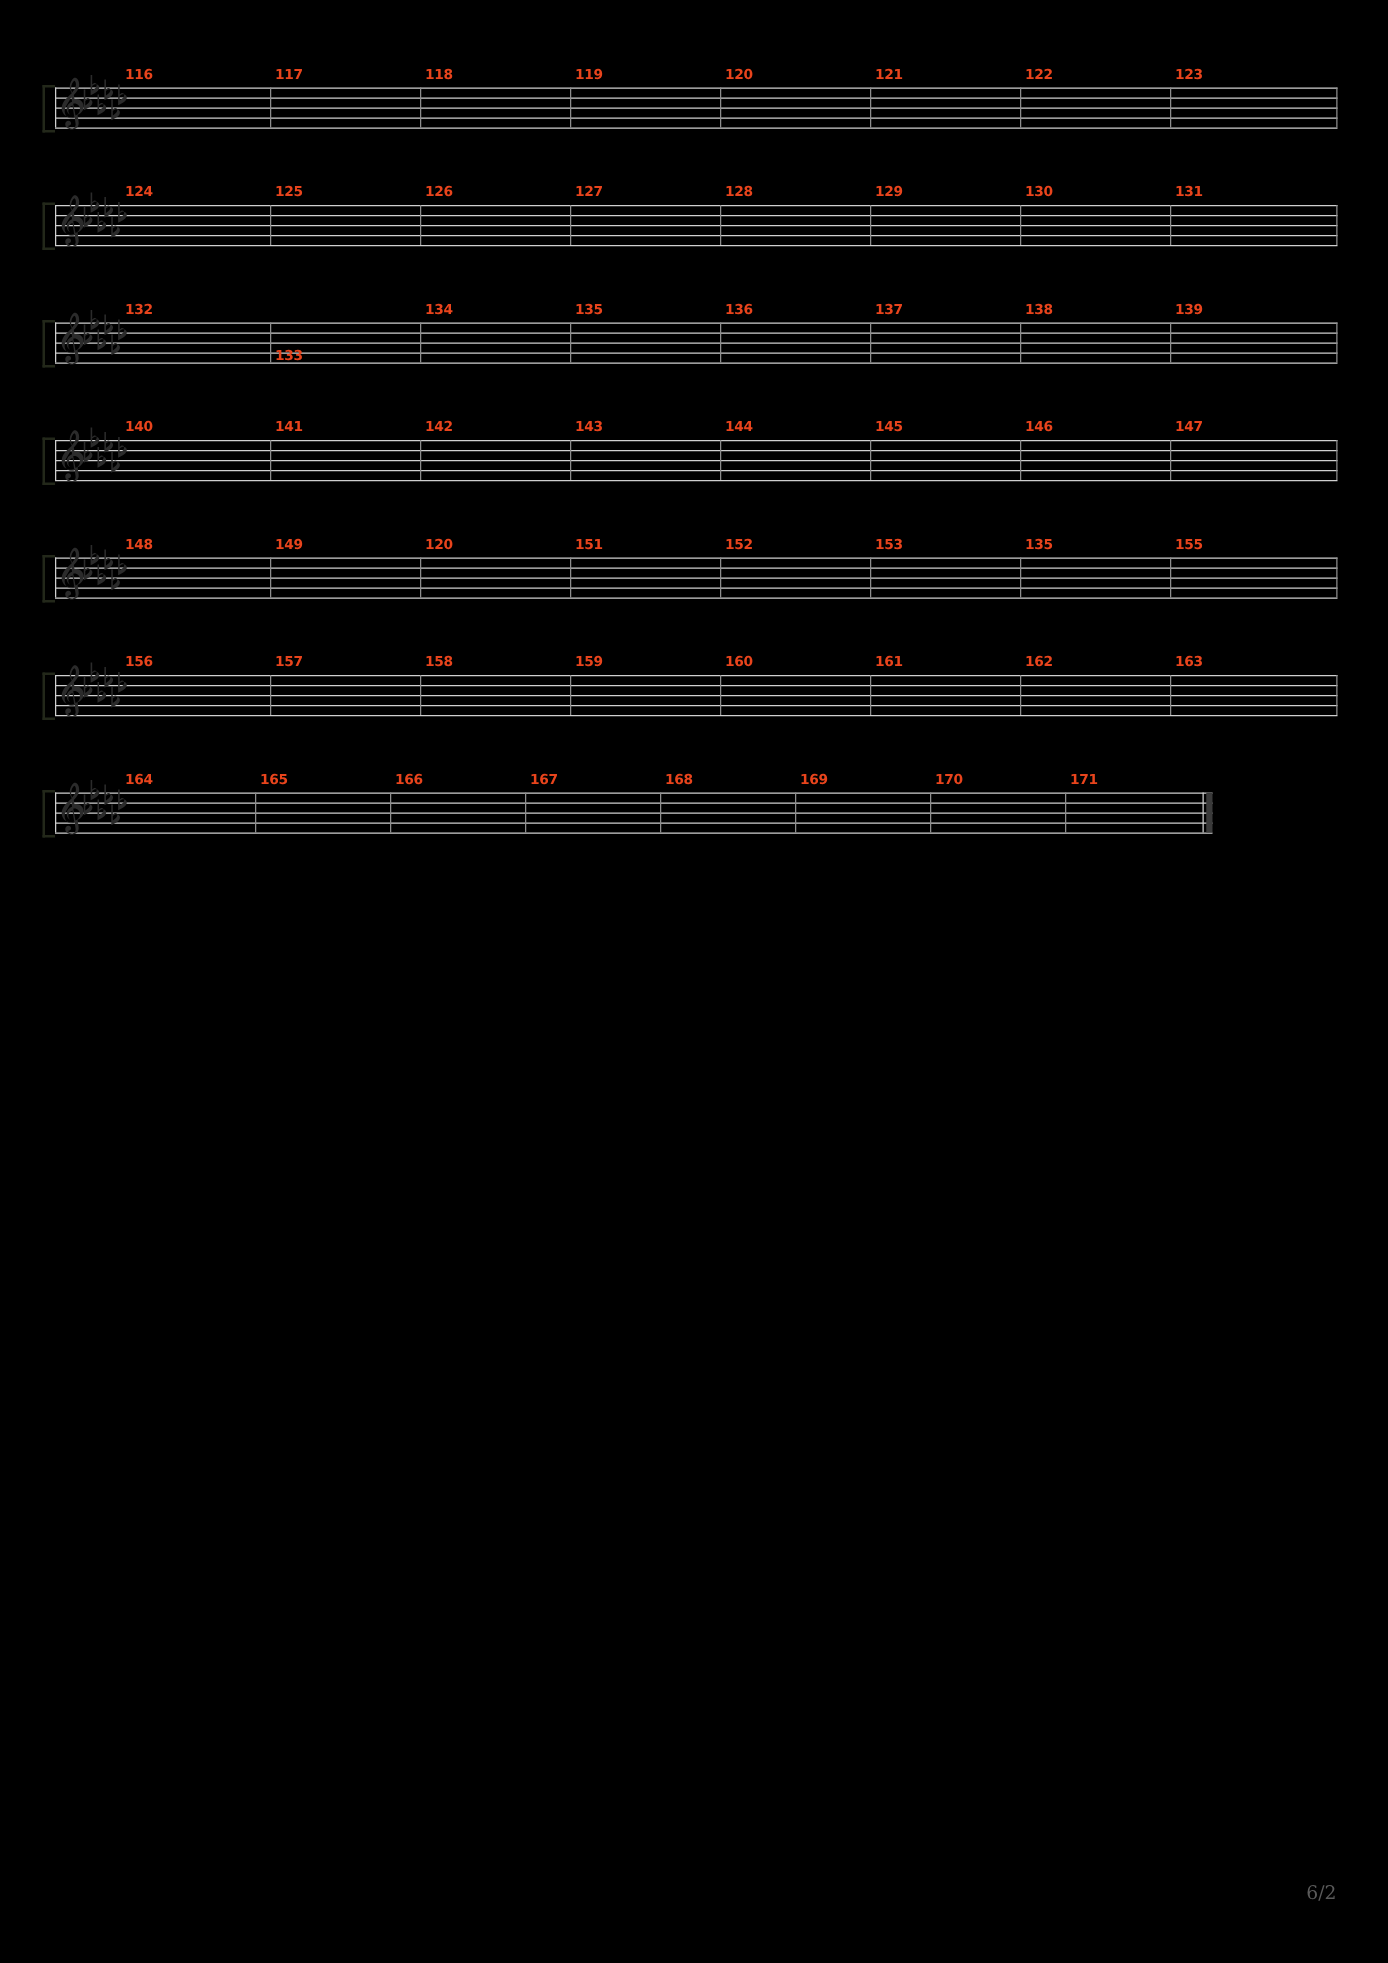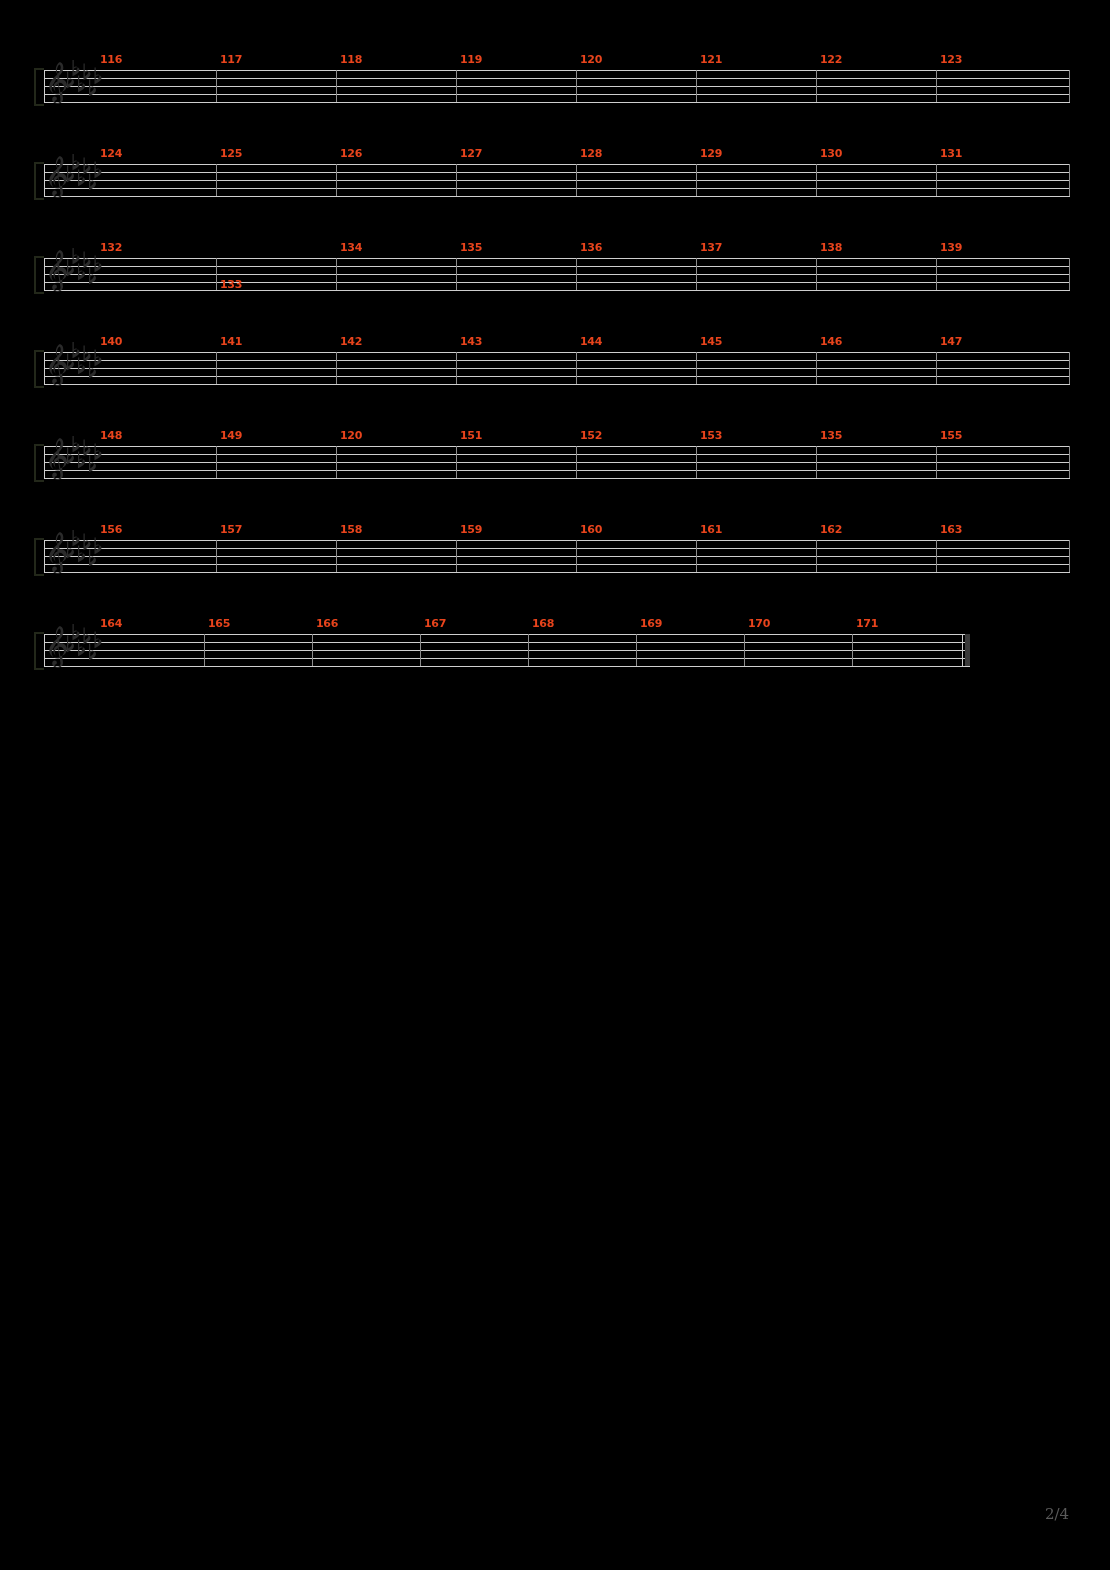--- a/index.html
+++ b/index.html
@@ -446,14 +446,14 @@
         <div class="measure-num" style="left: 164px; top: -16px;">165</div>
         <div class="measure-num" style="left: 272px; top: -16px;">166</div>
         <div class="measure-num" style="left: 380px; top: -16px;">167</div>
         <div class="measure-num" style="left: 488px; top: -16px;">168</div>
         <div class="measure-num" style="left: 596px; top: -16px;">169</div>
         <div class="measure-num" style="left: 704px; top: -16px;">170</div>
         <div class="measure-num" style="left: 812px; top: -16px;">171</div>
       </div>
     </div>
 
-  <div class="page-number" style="left:1045px; top:1505px;">2/4</div>
+  <div class="page-number" style="left:1045px; top:1505px;">6/2</div>
 </div>
 
 </body></html>

